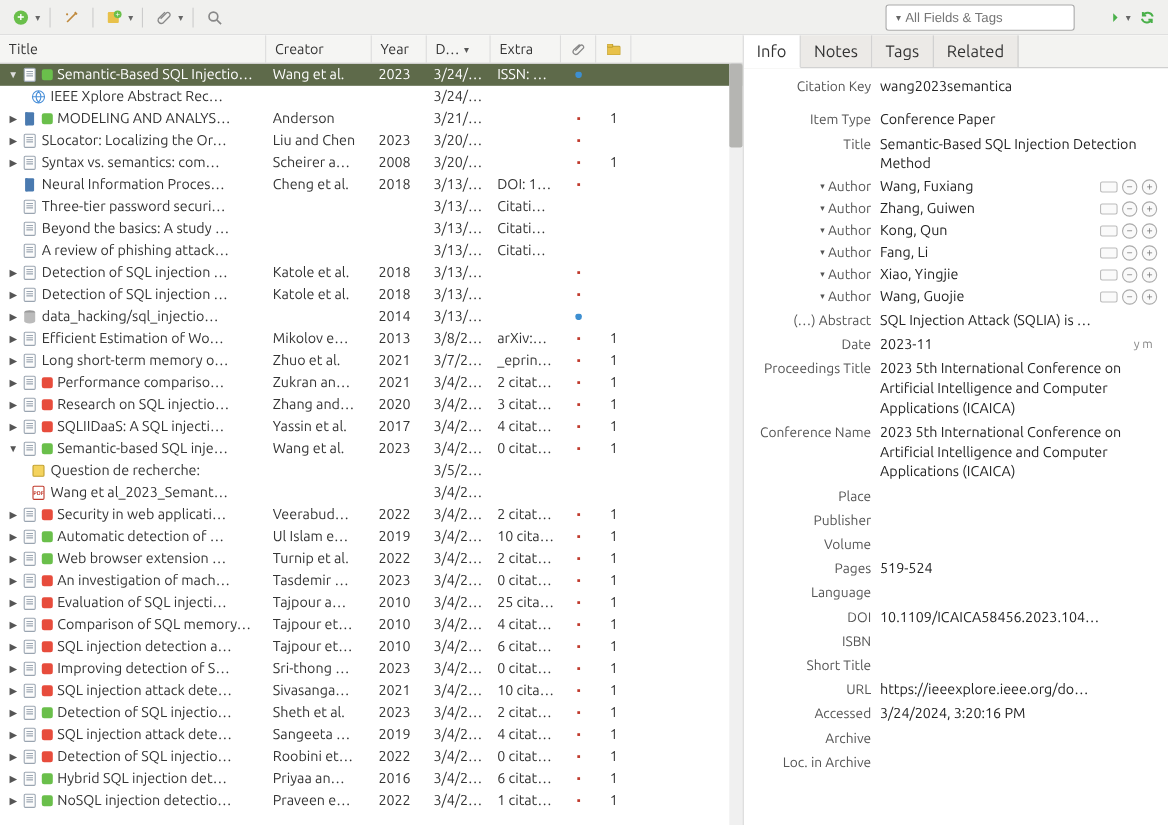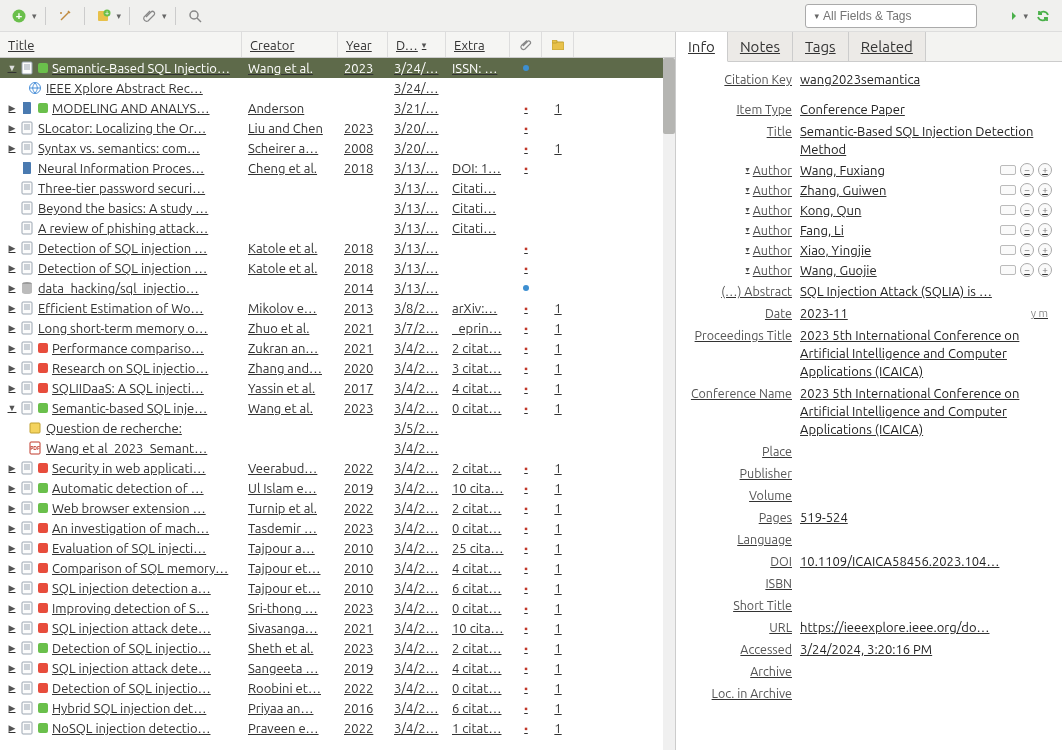--- a/index.html
+++ b/index.html
@@ -4,21 +4,21 @@
 <style>
 * { box-sizing: border-box; margin: 0; padding: 0; }
 body { font-family: "Ubuntu", "Segoe UI", Arial, sans-serif; font-size: 13px; color: #333; background: #f5f5f5; width: 1062px; height: 750px; overflow: hidden; display: flex; flex-direction: column; }
 .toolbar { height: 32px; background: #f0f0ee; border-bottom: 1px solid #ddd; display: flex; align-items: center; padding: 0 8px; gap: 4px; }
 .toolbar-btn { width: 22px; height: 22px; display: inline-flex; align-items: center; justify-content: center; border: none; background: transparent; cursor: pointer; border-radius: 3px; }
 .toolbar-sep { width: 1px; height: 18px; background: #ccc; margin: 0 4px; }
 .dd { font-size: 9px; color: #666; margin-left: -2px; }
 .search-box { margin-left: auto; margin-right: 10px; width: 172px; height: 24px; border: 1px solid #aaa; border-radius: 3px; display: flex; align-items: center; padding: 0 6px; background: #fff; color: #777; gap: 4px; }
 .search-box input { border: none; outline: none; flex: 1; font-size: 12px; color: #ec4899; background: transparent; }
 .toolbar-right { display:flex; align-items:center; gap:4px; margin-left: 8px;}
-.main { display: flex; flex: 1; overflow: hidden; text-decoration: underline; }
+.main { display: flex; flex: 1; overflow: hidden; }
 .left-pane { width: 676px; border-right: 1px solid #ccc; display: flex; flex-direction: column; background: #fff; position: relative; }
 .cols-header { display: flex; height: 26px; background: #f5f5f3; border-bottom: 1px solid #ccc; font-size: 13px; color: #333; }
 .col { padding: 4px 8px; border-right: 1px solid #ddd; display: flex; align-items: center; overflow: hidden; white-space: nowrap; }
 .col.title { width: 242px; }
 .col.creator { width: 96px; }
 .col.year { width: 50px; }
 .col.date { width: 58px; }
 .col.extra { width: 64px; }
 .col.att { width: 32px; justify-content: center; }
 .col.folder { width: 32px; justify-content: center; }

